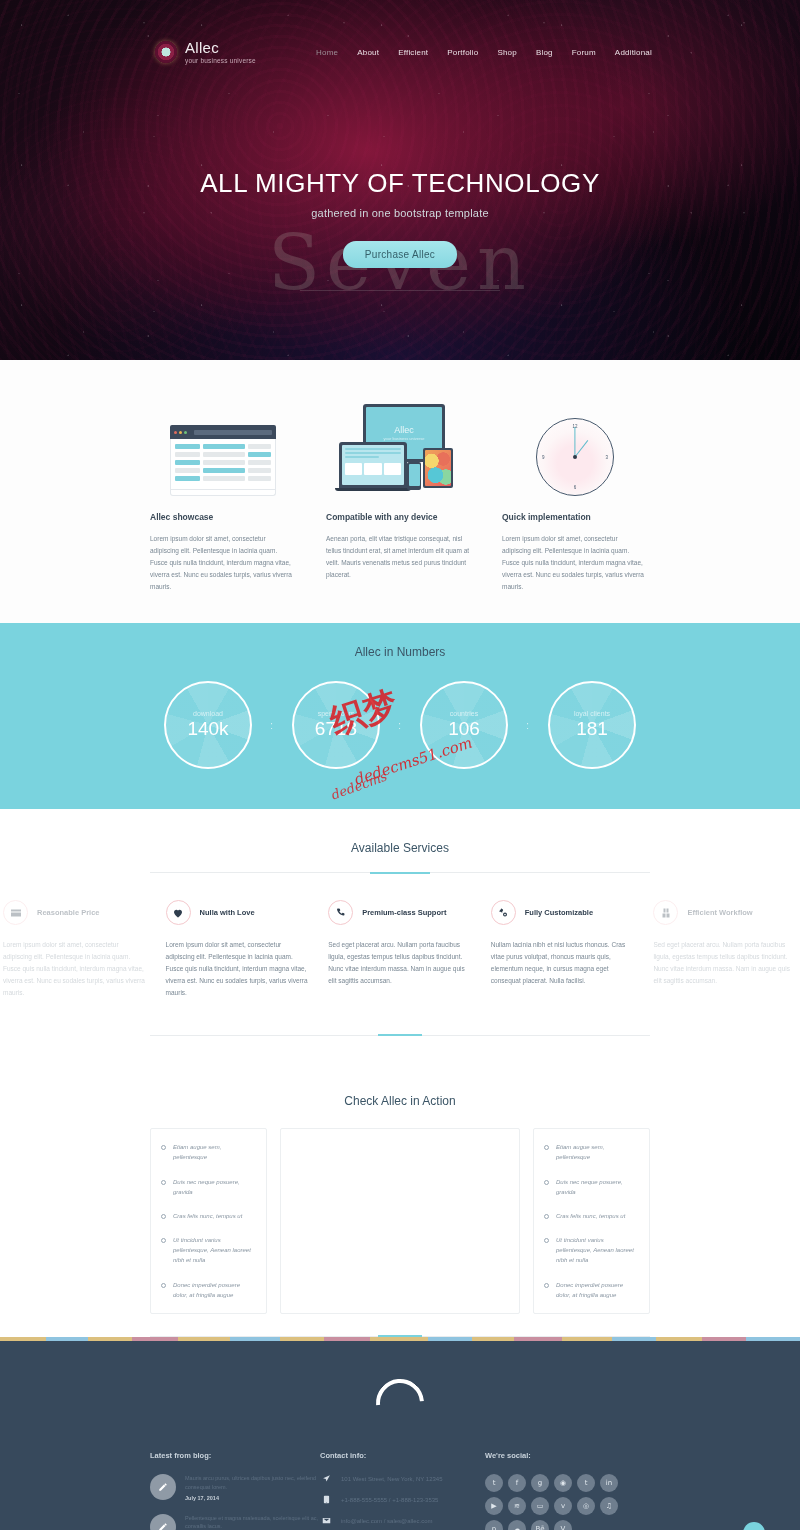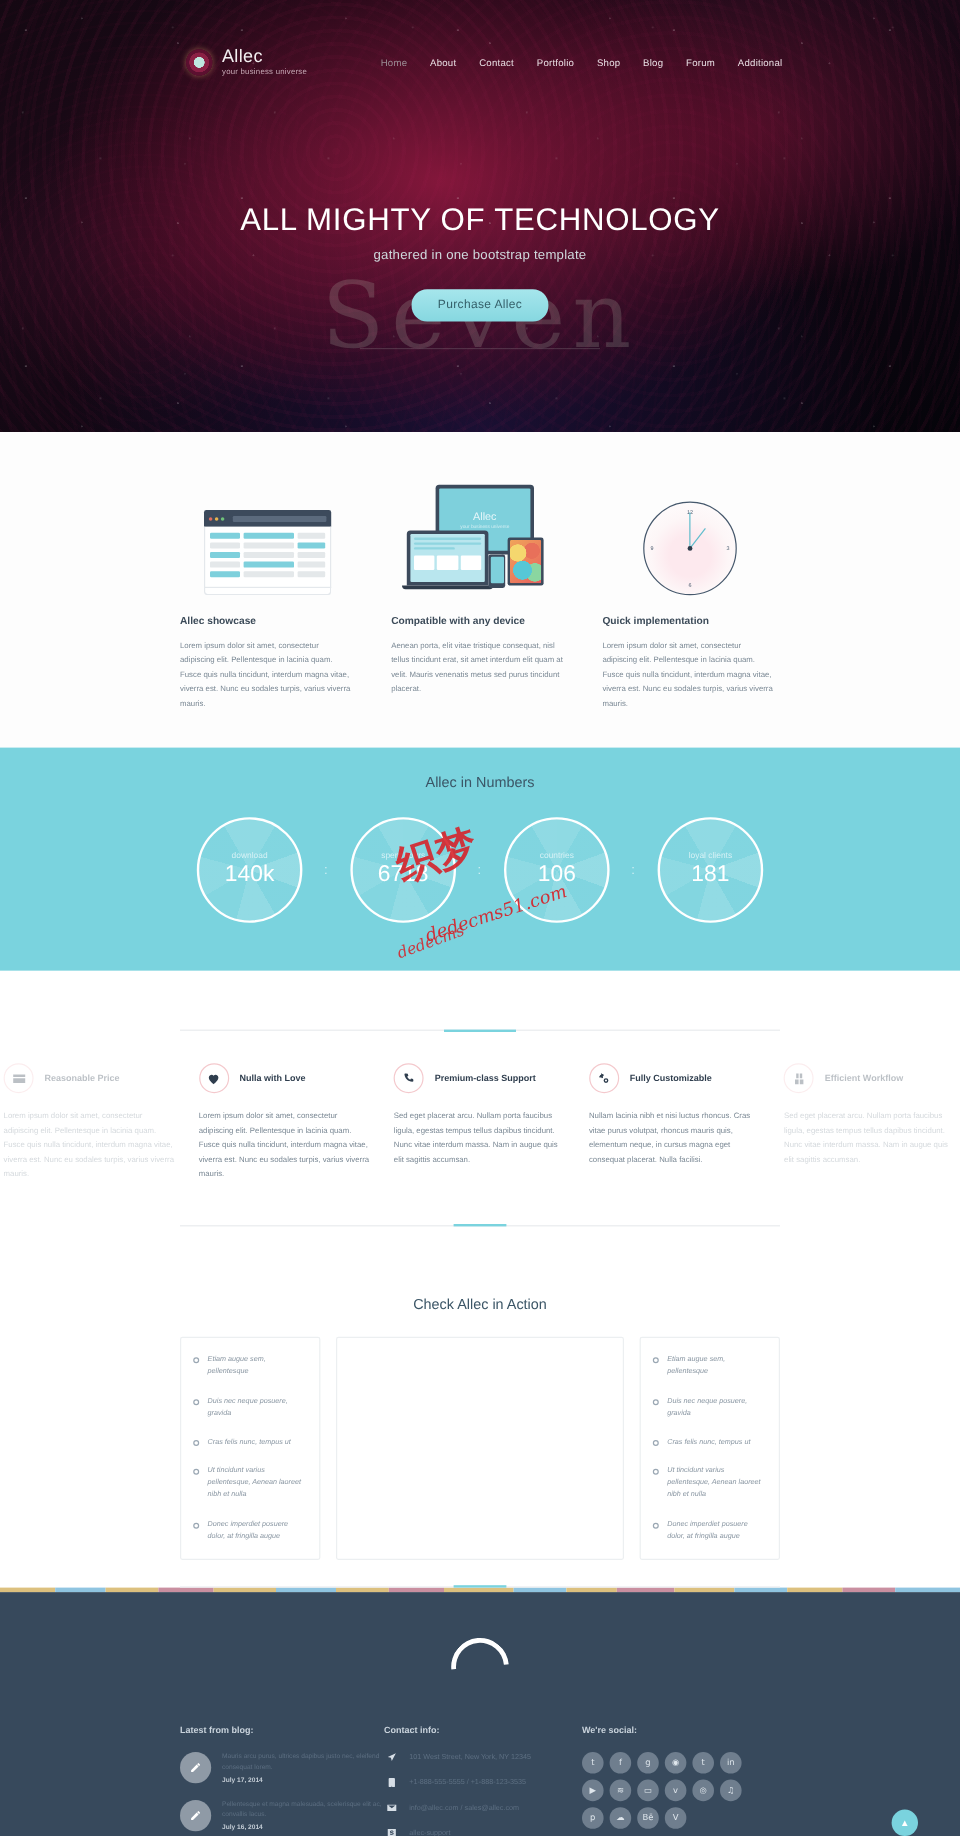--- a/index.html
+++ b/index.html
@@ -227,21 +227,21 @@
       <div class="brand">
         <div class="brand-mark"></div>
         <div class="brand-txt">
           <div class="brand-name">Allec</div>
           <div class="brand-sub">your business universe</div>
         </div>
       </div>
       <nav class="nav">
         <a href="#" class="active">Home</a>
         <a href="#">About</a>
-        <a href="#">Contact</a>
+        <a href="#">Efficient</a>
         <a href="#">Portfolio</a>
         <a href="#">Shop</a>
         <a href="#">Blog</a>
         <a href="#">Forum</a>
         <a href="#">Additional</a>
       </nav>
     </div>
 
     <div class="seven">Seven</div>
 
@@ -373,20 +373,21 @@
       </div>
       <div class="cdots">:</div>
       <div class="circle">
         <div class="clbl">loyal clients</div>
         <div class="cval">181</div>
       </div>
     </div>
   </section>
 
   <section class="services">
+    <h2 class="sec-title">Available Services</h2>
     <div class="rule"></div>
 
     <div class="srow">
 
       <div class="scol dim">
         <div class="shead">
           <div class="sicon">
             <svg viewBox="0 0 24 24">
                 <path d="M2 5h20v4H2V5zm0 6h20v8H2v-8zm2 4h6v2H4v-2z"></path>
               </svg>

